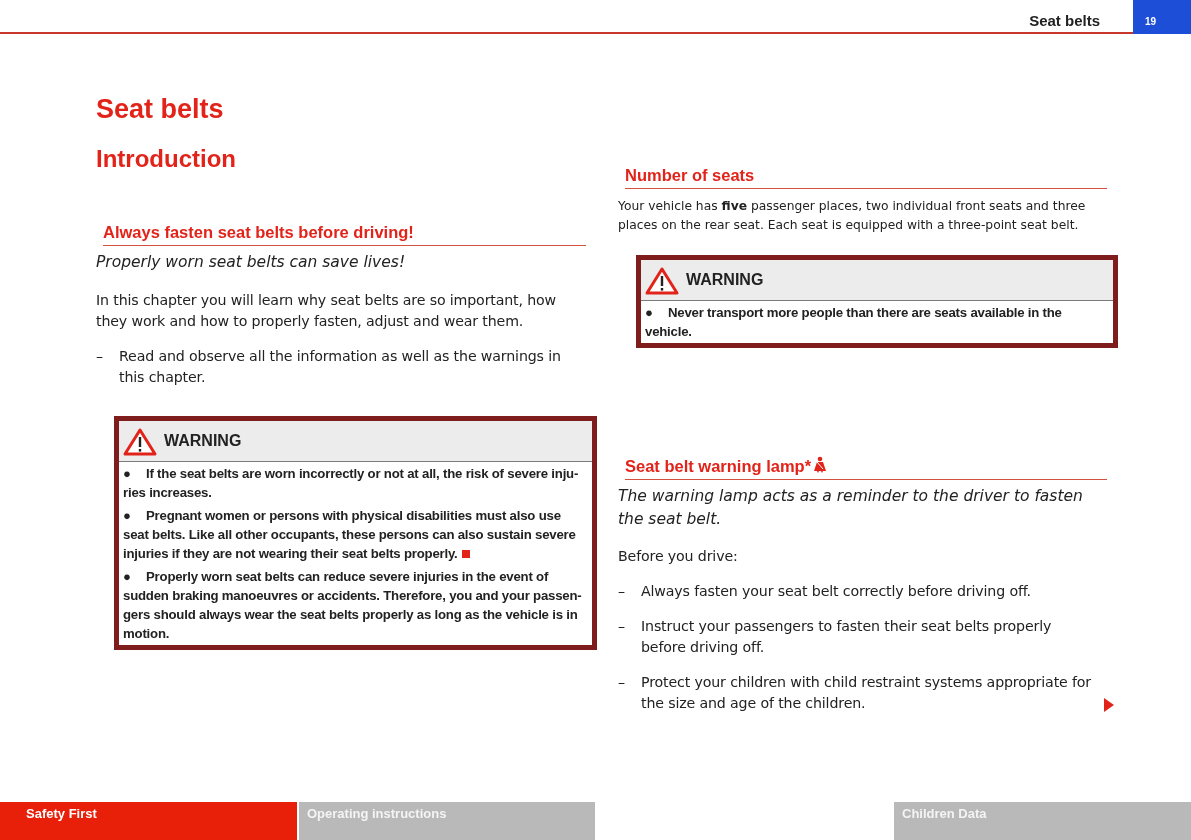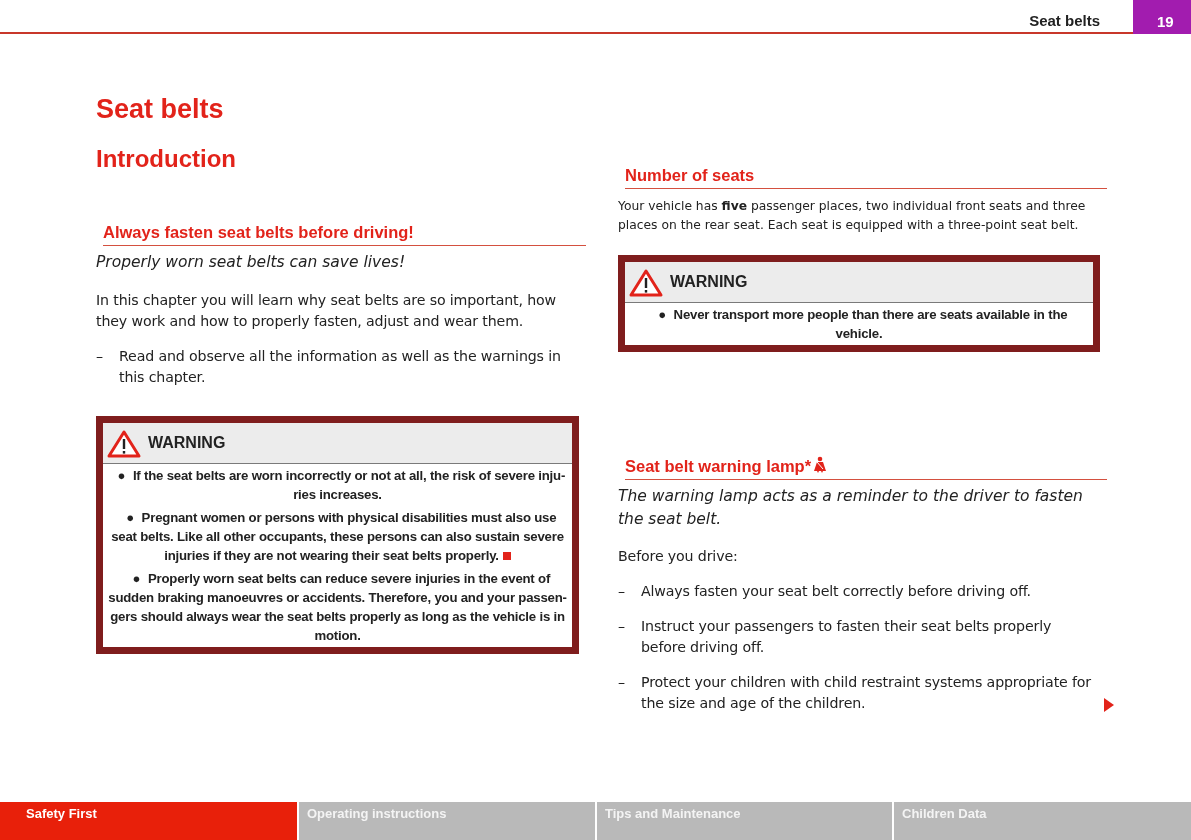--- a/index.html
+++ b/index.html
@@ -11,23 +11,23 @@
     position: absolute; left: 0; top: 32px; width: 1191px; height: 2px;
     background: #c8372a;
   }
   .running-head {
     position: absolute; top: 12px; right: 91px;
     font-family: "Liberation Sans", sans-serif; font-weight: bold;
     font-size: 15px; color: #222;
   }
   .page-num {
     position: absolute; top: 0; left: 1133px; width: 58px; height: 34px;
-    background: #a21caf; color: #fff; font-family: "Liberation Sans", sans-serif;
-    font-weight: bold; font-size: 15px; line-height: 44px; box-sizing: border-box;
-    padding-left: 24px;
+    background: #1d4ed8; color: #fff; font-family: "Liberation Sans", sans-serif;
+    font-weight: bold; font-size: 10px; line-height: 44px; box-sizing: border-box;
+    padding-left: 12px;
   }
   .chapter-title {
     position: absolute; left: 96px; top: 94px; margin: 0;
     font-family: "Liberation Sans", sans-serif; font-weight: bold;
     font-size: 27px; color: #e2231a;
   }
   .col { position: absolute; top: 0; }
   .col-left { left: 96px; width: 483px; }
   .col-right { left: 618px; width: 482px; }
   .h2 {
@@ -57,22 +57,22 @@
   }
   .dash-item {
     position: absolute; margin: 0; width: 100%;
     font-size: 14.2px; line-height: 21px; color: #222;
     padding-left: 23px; box-sizing: border-box; letter-spacing: -0.15px;
   }
   .dash-item .dash {
     position: absolute; left: 0; top: 0;
   }
   .warn-box {
-    position: absolute; left: 0; width: 100%; box-sizing: border-box;
-    border: 7px solid #7f1d1d; background: #fff; text-align: center;
+    position: absolute; left: 18px; width: 100%; box-sizing: border-box;
+    border: 5px solid #7f1d1d; background: #fff;
   }
   .warn-head {
     height: 40px; background: #ececec; border-bottom: 1px solid #7a7a7a;
     position: relative;
   }
   .warn-head svg { position: absolute; left: 3px; top: 6px; }
   .warn-title {
     position: absolute; left: 45px; top: 11px;
     font-family: "Liberation Sans", sans-serif; font-weight: bold;
     font-size: 16px; color: #222;
@@ -181,15 +181,14 @@
     <span class="dash">–</span>
     <span>Protect your children with child restraint systems appropriate for the size and age of the children.</span>
   </p>
 </div>
 
 <div class="next-arrow"></div>
 
 <div class="footer">
   <div class="foot-tab active" style="left:0; width:297px;">Safety First</div>
   <div class="foot-tab inactive" style="left:299px; width:296px;">Operating instructions</div>
-  <div class="foot-tab inactive" style="left:597px; width:295px;">Tips and Maintenance</div>
   <div class="foot-tab inactive" style="left:894px; width:297px;">Children Data</div>
 </div>
 
 </body></html>

